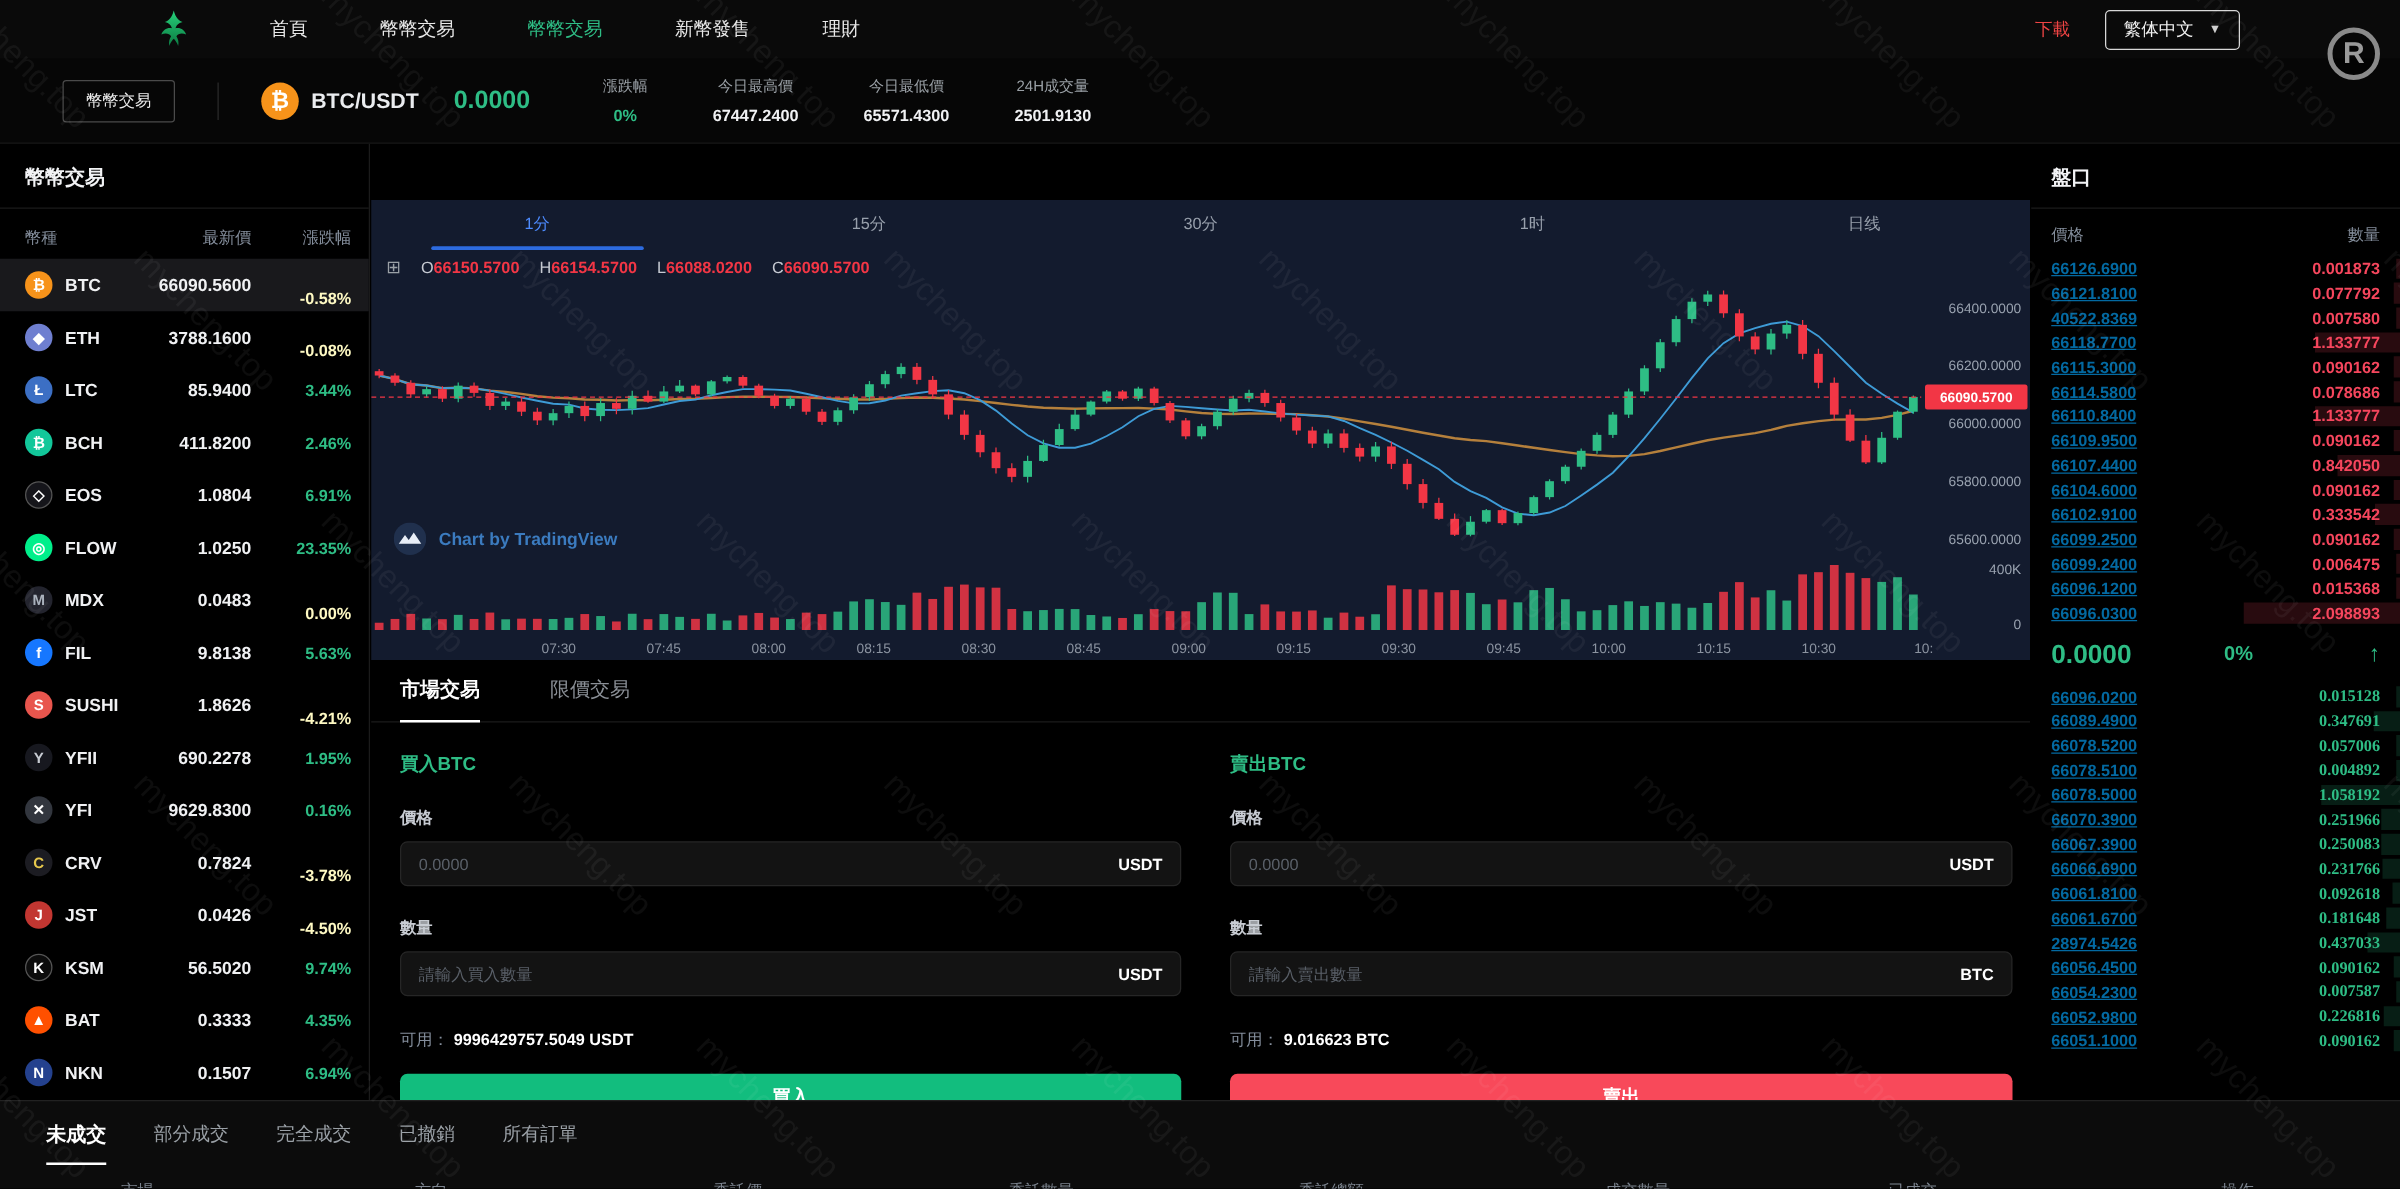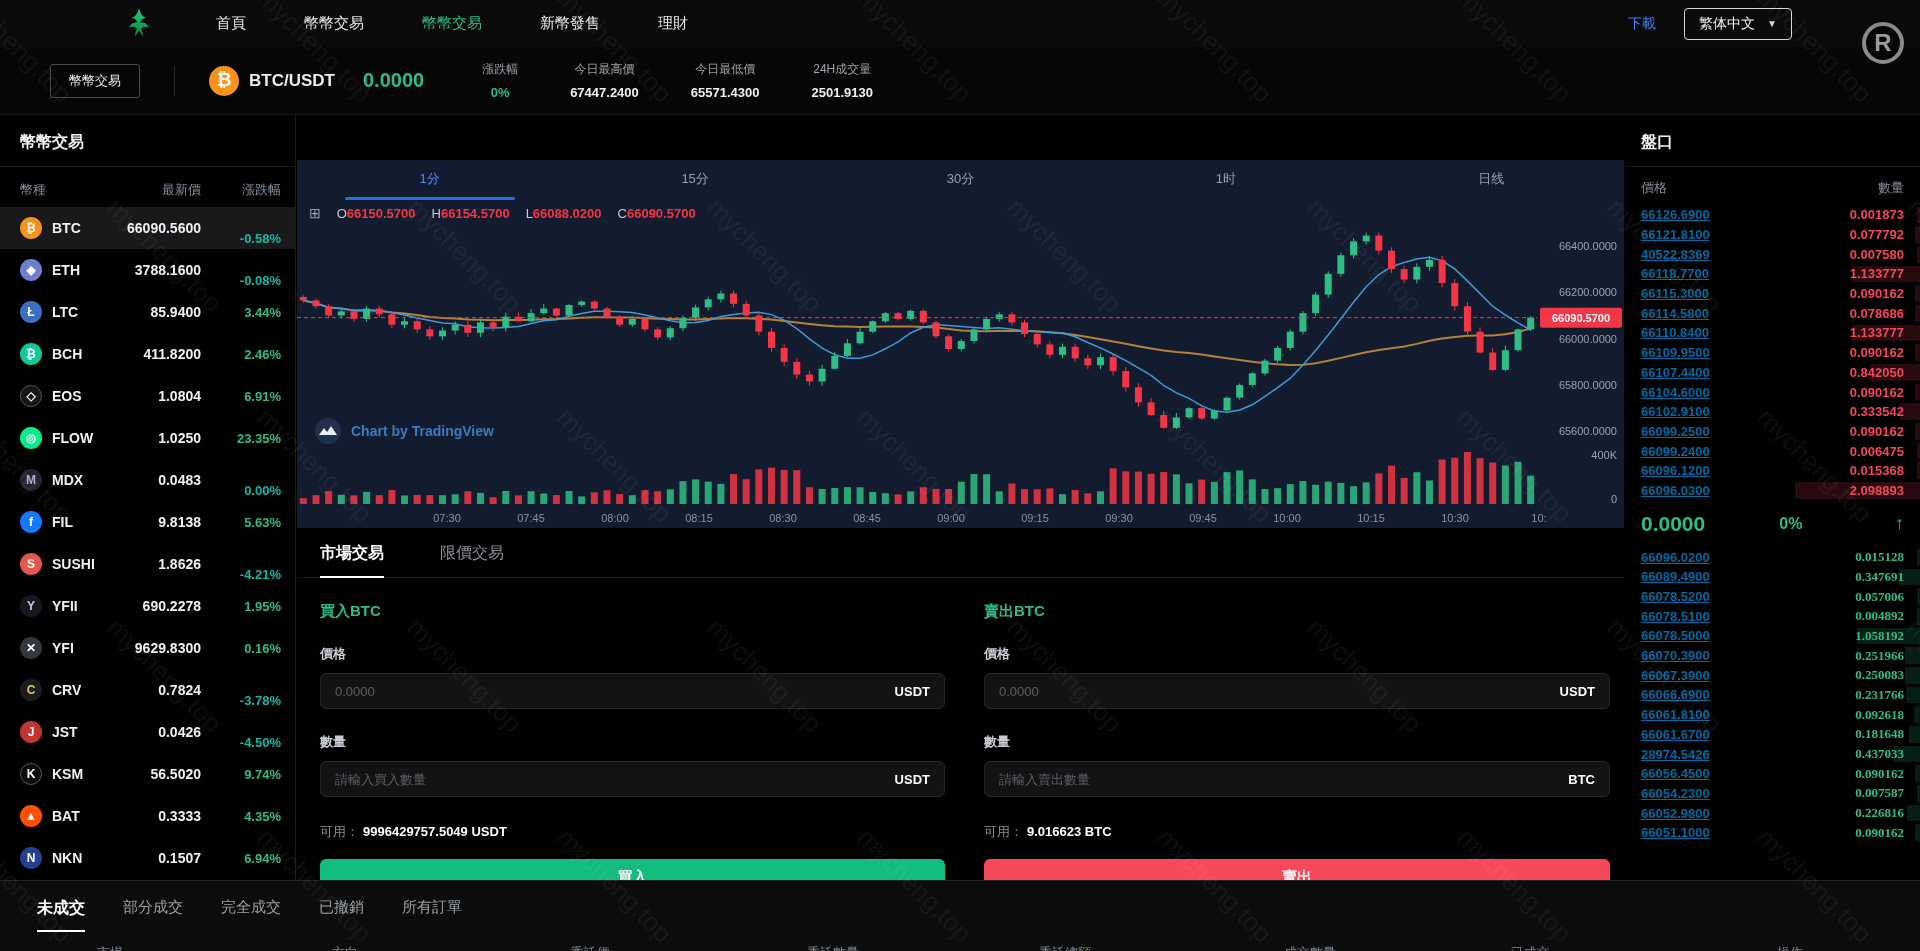--- a/index.html
+++ b/index.html
@@ -8,21 +8,21 @@
   #app { position:relative; width:1920px; height:951px; }
 
   
   .nav { position:absolute; top:0; left:0; right:0; height:47px; background:#0a0a0a;
     display:flex; align-items:center; z-index:5; }
   .logo { margin-left:122px; width:36px; height:38px; display:flex; align-items:center; }
   .nav-items { display:flex; align-items:center; }
   .nav-item { margin-left:58px; font-size:15px; color:#e8e8e8; cursor:pointer; }
   .nav-item.active { color:#2ebd85; }
   .nav-right { margin-left:auto; margin-right:128px; display:flex; align-items:center; gap:28px; }
-  .download { font-size:14px; color:#3b82f6; cursor:pointer; }
+  .download { font-size:14px; color:#ef4444; cursor:pointer; }
   .langbox { border:1px solid #d8d8d8; border-radius:4px; padding:6px 14px; font-size:14px;
     color:#f2f2f2; display:flex; align-items:center; gap:12px; cursor:pointer; }
   .chev { font-size:10px; color:#cfcfcf; }
 
   
   .ticker { position:absolute; top:47px; left:0; right:0; height:68px; background:#060606;
     border-bottom:1px solid #161616; display:flex; align-items:center; }
   .pair-btn { margin-left:50px; border:1px solid #4a4a4a; color:#ededed; font-size:13px;
     padding:7px 18px; border-radius:3px; cursor:pointer; }
   .tick-div { width:1px; height:30px; background:#2a2a2a; margin:0 34px; }
@@ -46,21 +46,21 @@
     color:#848e9c; font-size:13px; }
   .sb-cols span:nth-child(2), .sb-cols span:nth-child(3) { text-align:right; }
   .mrow { display:grid; grid-template-columns:1fr 100px 80px; align-items:center; height:42px;
     padding:0 14px 0 20px; cursor:pointer; }
   .mrow.selected { background:#19191c; }
   .mrow .sym { display:flex; align-items:center; gap:10px; font-weight:700; font-size:14px; color:#f0f1f3; }
   .cico { width:22px; height:22px; border-radius:50%; display:flex; align-items:center;
     justify-content:center; font-size:12px; font-weight:700; flex:none; }
   .mrow .pr { text-align:right; font-weight:700; font-size:14px; color:#f0f1f3; }
   .mrow .pc { text-align:right; font-size:13px; font-weight:600; }
-  .up { color:#2ebd85; } .down { color:#14b8a6;margin-top:21px; }
+  .up { color:#2ebd85; } .down { color:#fef9c3;margin-top:21px; }
 
   
   .center { position:absolute; left:297px; top:0; width:1327px; height:765px; }
   .chart-widget { position:absolute; top:45px; left:0; width:1327px; height:368px; background:#131b2e; }
   .tf-row { display:flex; height:40px; align-items:center; }
   .tf { flex:1; text-align:center; color:#98a0ac; font-size:13px; position:relative; height:40px;
     line-height:38px; cursor:pointer; }
   .tf.active { color:#4d8bff; }
   .tf.active::after { content:""; position:absolute; left:50%; transform:translateX(-50%);
     bottom:0; width:170px; height:3px; background:#2d6bdf; border-radius:2px; }

